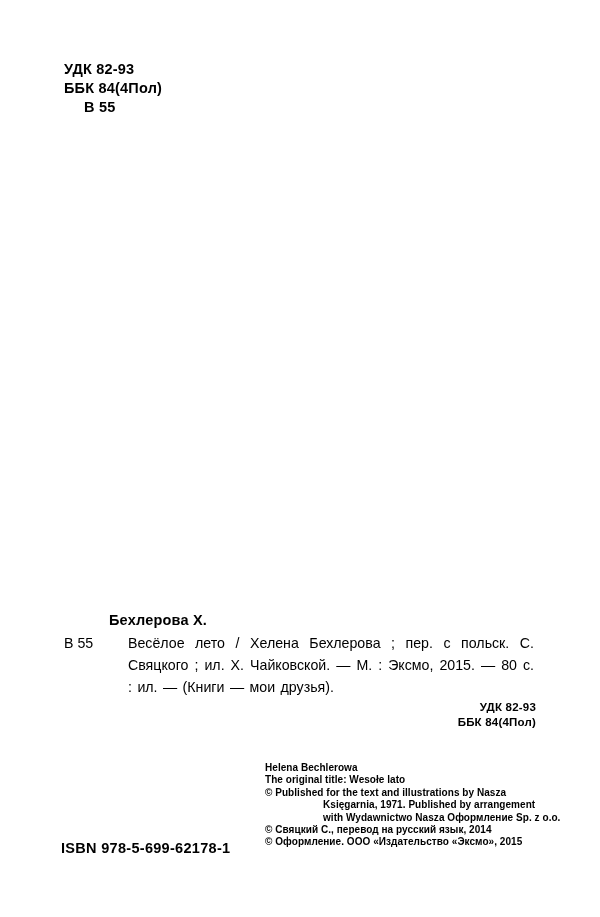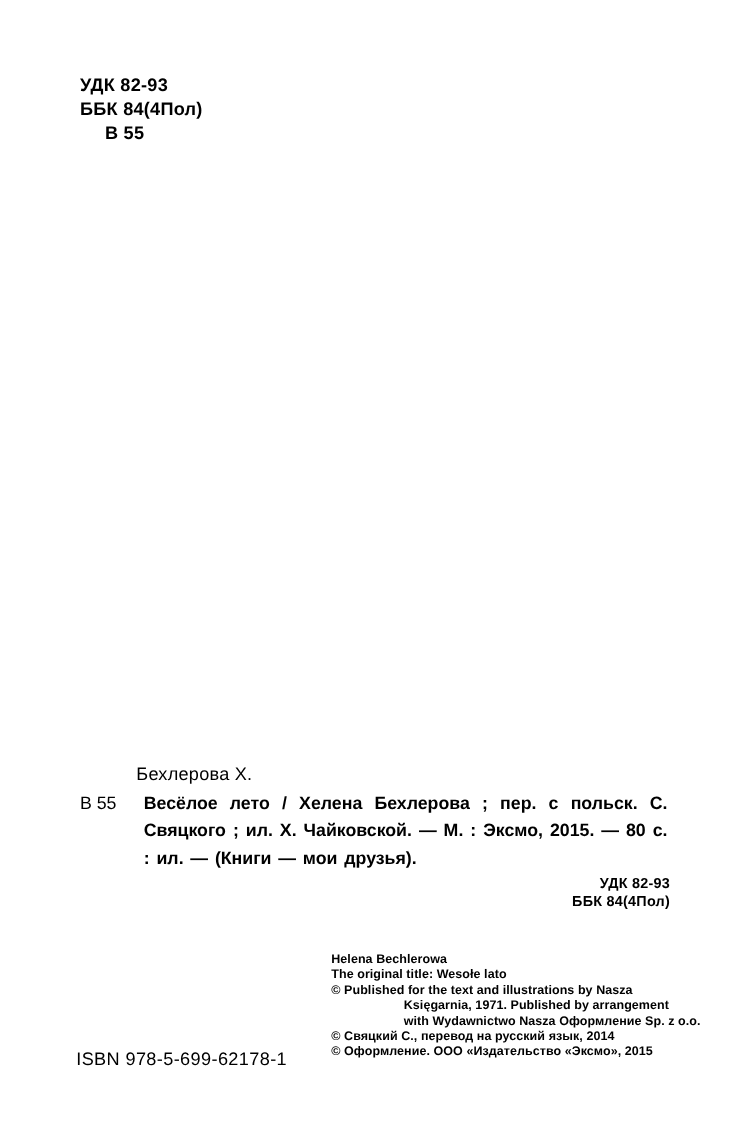--- a/index.html
+++ b/index.html
@@ -42,44 +42,43 @@
 
   
   .biblio {
     position: absolute;
     left: 64px;
     top: 612px;
     width: 470px;
   }
   .biblio-author {
     font-family: "Liberation Sans", sans-serif;
-    font-weight: normal;
+    font-weight: bold;
     font-size: 14.5px;
     margin-left: 45px;
     margin-bottom: 4px;
     letter-spacing: 0.2px;
   }
   .biblio-body {
     position: relative;
     font-family: "Liberation Sans", sans-serif;
     font-size: 14.2px;
     line-height: 22px;
   }
   .biblio-code {
     position: absolute;
     left: 0;
     top: 0;
     font-weight: normal;
     font-size: 14.2px;
   }
   .biblio-text {
-    margin-left: 51px;
+    margin-left: 64px;
     text-align: justify;
     word-spacing: 1.5px;
-    font-weight: bold;
   }
 
   
   .udk-right {
     position: absolute;
     left: 0;
     top: 700px;
     width: 536px;
     text-align: right;
     font-family: "Liberation Sans", sans-serif;
@@ -108,21 +107,21 @@
     margin-left: 22px;
     padding-left: 36px;
   }
 
   
   .isbn {
     position: absolute;
     left: 61px;
     top: 840px;
     font-family: "Liberation Sans", sans-serif;
-    font-weight: normal;
+    font-weight: bold;
     font-size: 14.5px;
     letter-spacing: 0.3px;
   }
 </style>
 </head>
 <body>
 
 <div class="page">
 
   <div class="udk-top">

